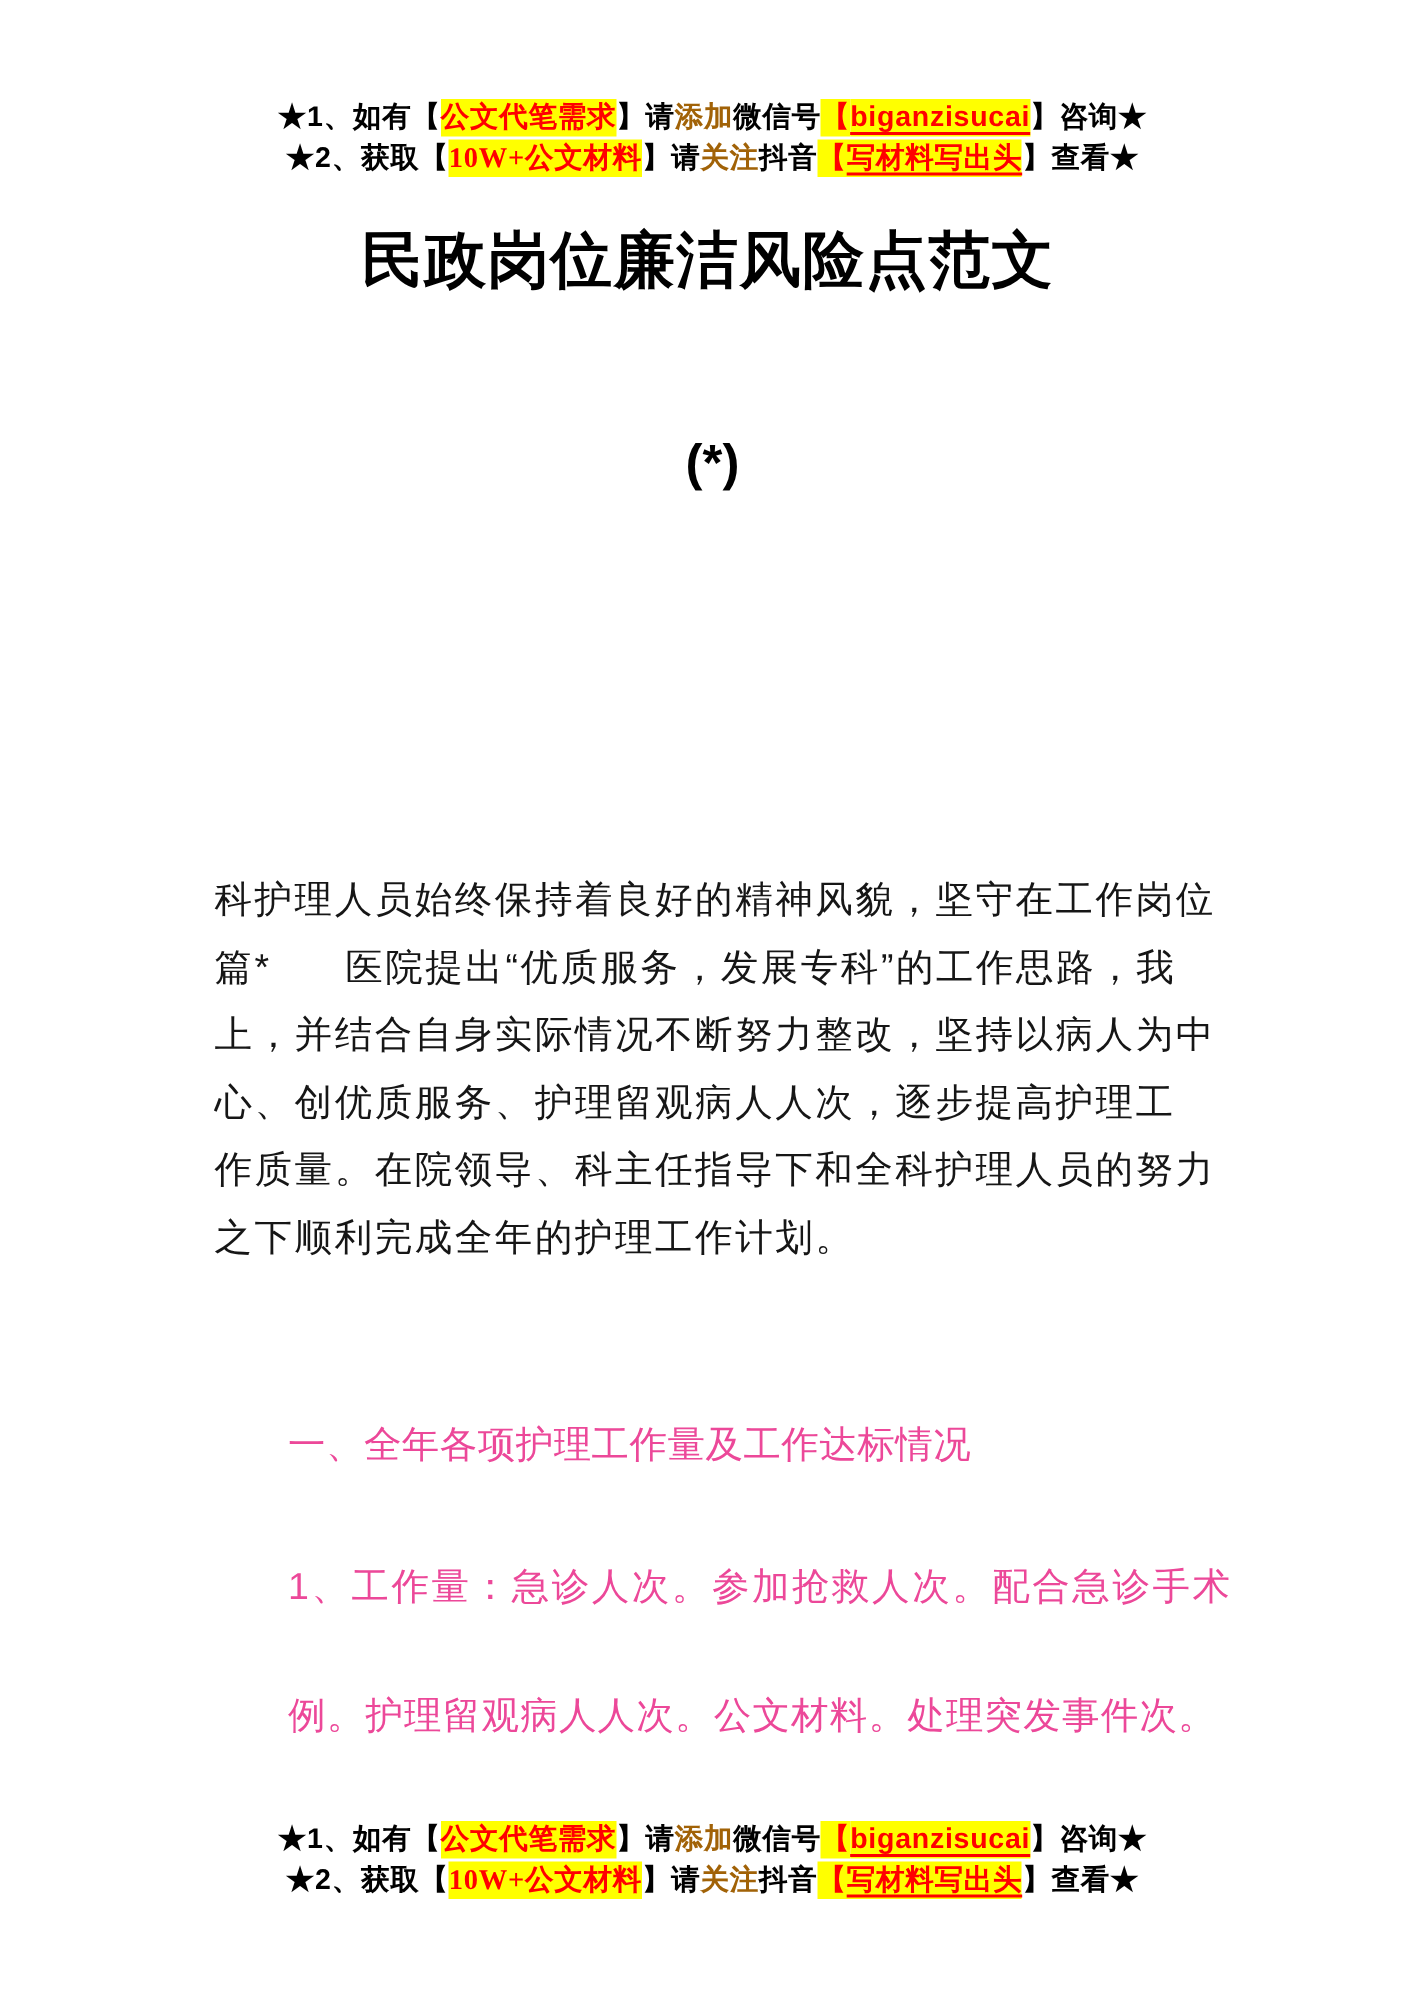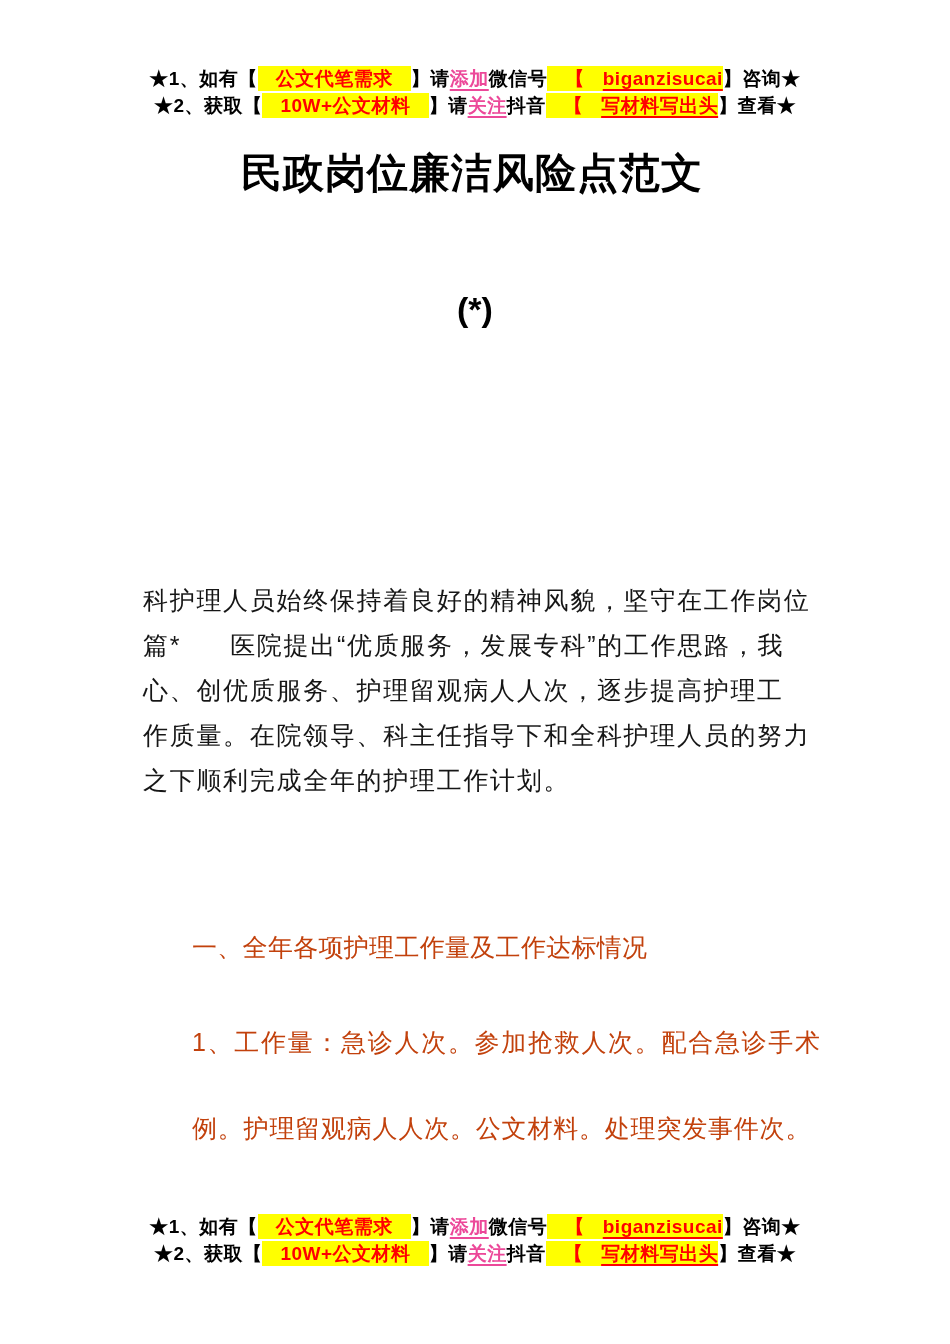--- a/index.html
+++ b/index.html
@@ -10,23 +10,23 @@
   }
   
   .promo {
     position:absolute; left:0; width:950px; text-align:center;
     font-size:19px; line-height:27px; font-weight:bold; color:#000;
     letter-spacing:0.5px; white-space:nowrap;
   }
   .promo-top { top:65px; }
   .promo-bottom { top:1213px; }
   .promo .pb { color:#000;margin-top:20px; }
-  .promo .phl { color:#ff0000; background:#ffff00; padding:2px 18px; }
+  .promo .phl { color:#ff0000; background:#ffff00; padding:2px 0;font-family:Liberation Serif, serif; }
   .promo .pu {
-    color:#ec4899; text-decoration:underline;
+    color:#a16207; 
     text-decoration-thickness:2px; text-underline-offset:4px;
   }
   .promo .phlu {
     color:#ff0000; background:#ffff00; padding:2px 0;
     text-decoration:underline; text-decoration-color:#ff0000;
     text-decoration-thickness:2px; text-underline-offset:4px;
   }
   
   .doc-title {
     position:absolute; top:146px; left:0; width:944px; text-align:center;
@@ -41,21 +41,21 @@
   .body-para {
     position:absolute; top:578px; left:143px; width:720px;
     font-size:25px; line-height:45px; letter-spacing:1.7px; color:#161616;
     white-space:nowrap;
   }
   .body-line { white-space:nowrap; }
   .lead-gap { display:inline-block; width:49px; }
   
   .doc-line {
     position:absolute; left:192px; font-size:25px; line-height:30px;
-    color:#c2410c; white-space:nowrap;
+    color:#ec4899; white-space:nowrap;margin-top:16px;
   }
   .section-heading { top:932px; letter-spacing:0.3px; }
   .workload-1 { top:1027px; letter-spacing:1.7px; }
   .workload-2 { top:1113px; letter-spacing:0.8px; }
 </style>
 </head>
 <body>
 
 <div class="page">
 
@@ -64,20 +64,21 @@
     <div class="promo-line"><span class="pb">★2、获取【</span><span class="phl">10W+公文材料</span><span class="pb">】请</span><span class="pu">关注</span><span class="pb">抖音</span><span class="phl">【</span><span class="phlu">写材料写出头</span><span class="pb">】查看★</span></div>
   </div>
 
   <div class="doc-title">民政岗位廉洁风险点范文</div>
 
   <div class="doc-subtitle">(*)</div>
 
   <div class="body-para">
     <div class="body-line">科护理人员始终保持着良好的精神风貌，坚守在工作岗位</div>
     <div class="body-line"><span>篇*</span><span class="lead-gap"></span><span>医院提出“优质服务，发展专科”的工作思路，我</span></div>
+    <div class="body-line">上，并结合自身实际情况不断努力整改，坚持以病人为中</div>
     <div class="body-line">心、创优质服务、护理留观病人人次，逐步提高护理工</div>
     <div class="body-line">作质量。在院领导、科主任指导下和全科护理人员的努力</div>
     <div class="body-line">之下顺利完成全年的护理工作计划。</div>
   </div>
 
   <div class="doc-line section-heading">一、全年各项护理工作量及工作达标情况</div>
 
   <div class="doc-line workload-1">1、工作量：急诊人次。参加抢救人次。配合急诊手术</div>
   <div class="doc-line workload-2">例。护理留观病人人次。公文材料。处理突发事件次。</div>
 

